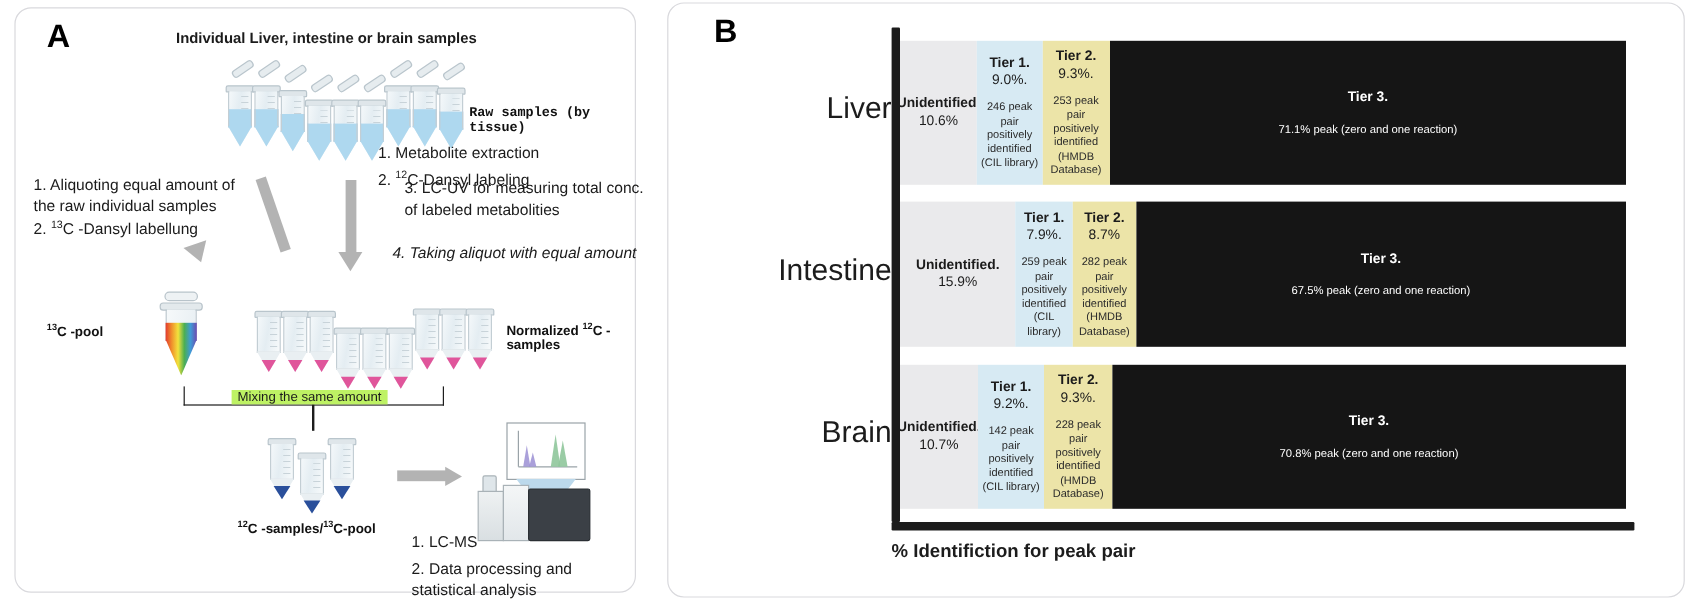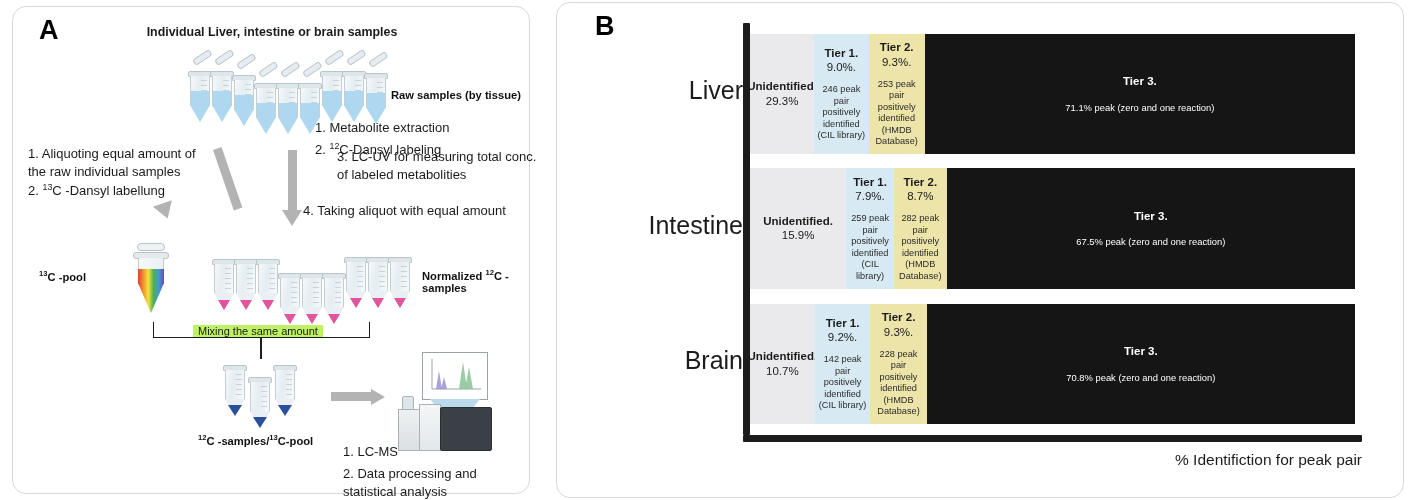--- a/index.html
+++ b/index.html
@@ -154,22 +154,22 @@
   .seg .s-title{font-size:11.5px;font-weight:bold;color:#1b1b1b;line-height:1.25;}
   .seg .s-pct{font-size:11.5px;color:#1b1b1b;line-height:1.3;}
   .seg .s-desc{font-size:9.2px;color:#2b2b2b;line-height:1.25;margin-top:9px;padding:0 3px;}
   .seg.dark .s-title{color:#ffffff;}
   .seg.dark .s-desc{color:#ffffff;font-size:9.4px;margin-top:13px;}
   .row-label{
     position:absolute;right:0;font-size:25px;color:#1c1c1c;
     text-align:left;white-space:nowrap;
   }
   .x-title{
-    position:absolute;left:186px;top:448px;width:619px;text-align:right;
-    font-size:15.5px;font-weight:normal;color:#1c1c1c;
+    position:absolute;left:186px;top:448px;width:619px;text-align:left;
+    font-size:15.5px;font-weight:bold;color:#1c1c1c;
   }
 </style>
 </head>
 <body>
 
 <div class="figure">
 
   <div class="panel" id="panel-a">
 
     <div class="panel-letter" style="left:26px;top:8px;">A</div>
@@ -253,21 +253,21 @@
         <div class="lid"></div>
           <div class="cap"></div>
           <div class="body"></div>
           <div class="ticks"></div>
         <div class="tip"></div>
           <div class="liquid"></div>
           <div class="liqtip"></div>
         </div>
     </div>
 
-    <div class="a-bold" style="left:378px;top:82px;">Raw samples (by tissue)</div>
+    <div class="a-bold" style="left:378px;top:82px;font-family:Liberation Mono, monospace;">Raw samples (by tissue)</div>
 
     <div>
       <div class="arrow-grey" style="left:200px;top:143px;width:9px;height:64px;transform:rotate(-19deg);transform-origin:top left;"></div>
       <div class="arrowhead" style="left:142px;top:196px;border-left:10px solid transparent;border-right:10px solid transparent;border-top:16px solid #b3b3b3;transform:rotate(-19deg);"></div>
     </div>
 
     <div>
       <div class="arrow-grey" style="left:275px;top:143px;width:9px;height:62px;"></div>
       <div class="arrowhead" style="left:269px;top:203px;border-left:10px solid transparent;border-right:10px solid transparent;border-top:16px solid #b3b3b3;"></div>
     </div>
@@ -275,21 +275,21 @@
     <div class="a-text" style="left:15px;top:138px;width:175px;">1. Aliquoting equal amount of the raw individual samples</div>
     <div class="a-text" style="left:15px;top:175px;width:185px;">
       <span>2. </span><sup>13</sup><span>C -Dansyl labellung</span>
     </div>
 
     <div class="a-text" style="left:302px;top:112px;width:210px;">1. Metabolite extraction</div>
     <div class="a-text" style="left:302px;top:134px;width:210px;">
       <span>2. </span><sup>12</sup><span>C-Dansyl labeling</span>
     </div>
     <div class="a-text" style="left:302px;top:141px;width:205px;margin-left:22px;">3. LC-UV for measuring total conc. of labeled metabolities</div>
-    <div class="a-text" style="left:290px;top:195px;width:210px;">4. Taking aliquot with equal amount</div>
+    <div class="a-text" style="left:314px;top:195px;width:210px;font-style:italic;">4. Taking aliquot with equal amount</div>
 
     <div class="rainbow-tube" style="left:123px;top:245px;">
       <div class="rlid"></div>
         <div class="rcap"></div>
         <div class="rbody"></div>
       <div class="rfill"></div>
         <div class="rtipmask"></div>
     </div>
     <div class="a-bold" style="left:26px;top:264px;">
       <sup>13</sup><span>C -pool</span>
@@ -428,21 +428,21 @@
 
     <div class="panel-letter" style="left:38px;top:8px;">B</div>
 
     <div id="plot">
       <div class="axis-y"></div>
       <div class="axis-x"></div>
       <div class="bars" id="bars-container">
           <div class="bar-row" style="top: 11px; height: 120px;">
             <div class="seg" style="width: 10.6%; background: rgb(234, 234, 236);">
               <div class="s-title">Unidentified.</div>
-              <div class="s-pct">29.3%</div>
+              <div class="s-pct">10.6%</div>
             </div>
             <div class="seg" style="width: 9%; background: rgb(215, 234, 243);">
               <div class="s-title">Tier 1.</div>
               <div class="s-pct">9.0%.</div>
               <div class="s-desc">246 peak pair positively identified (CIL library)</div>
             </div>
             <div class="seg" style="width: 9.3%; background: rgb(236, 228, 168);">
               <div class="s-title">Tier 2.</div>
               <div class="s-pct">9.3%.</div>
               <div class="s-desc">253 peak pair positively identified (HMDB Database)</div>

